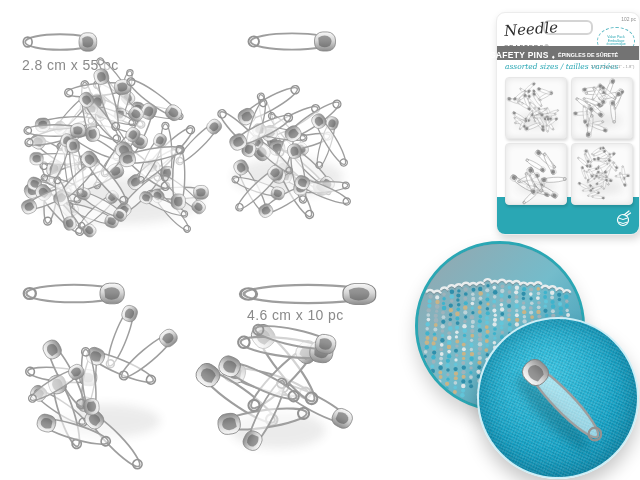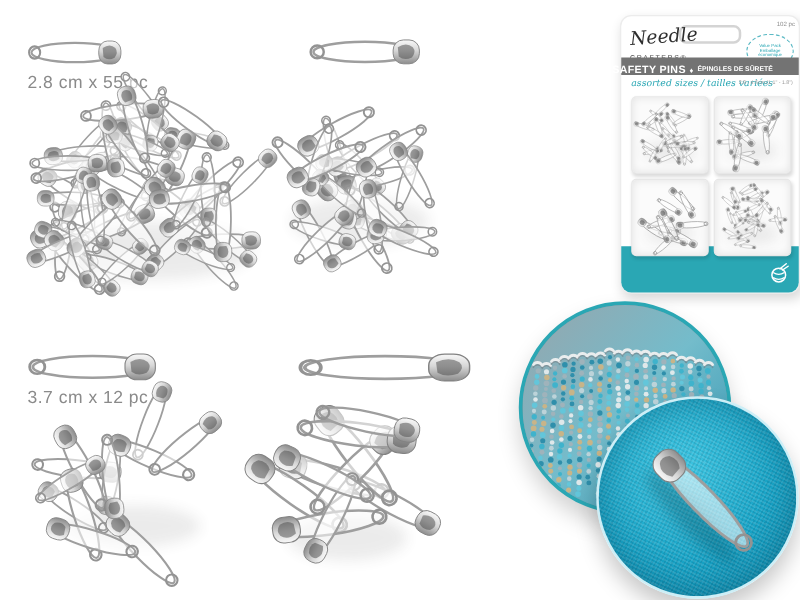--- a/index.html
+++ b/index.html
@@ -167,21 +167,20 @@
         <use href="#pin" transform="translate(95.4 52.0) rotate(146) scale(0.557) translate(-60 -17)"></use>
         <use href="#pin" transform="translate(43.4 62.7) rotate(154) scale(0.586) translate(-60 -17)"></use>
         <use href="#pin" transform="translate(112.4 72.3) rotate(239) scale(0.508) translate(-60 -17)"></use>
       </svg>
   </div>
 
   <div class="abs" style="left:18px;top:276px;width:220px;height:200px">
     <svg class="refpin abs" style="left:4px;top:4px" width="104" height="27" viewBox="0 0 120 34" preserveAspectRatio="none">
         <use href="#pin"></use>
       </svg>
-    <div class="group-label" style="left:4px;top:33px">3.7 cm x 12 pc</div>
     <svg id="pile3" class="pile abs" style="left:17px;top:48px" width="150" height="145">
         <ellipse cx="72" cy="96.80000000000001" rx="53.199999999999996" ry="16.8" fill="#4a4a4a" opacity="0.10" filter="url(#soft)"></ellipse>
         <use href="#pin" transform="translate(26.3 50.9) rotate(6) scale(0.615) translate(-60 -17)"></use>
         <use href="#pin" transform="translate(24.2 82.7) rotate(213) scale(0.557) translate(-60 -17)"></use>
         <use href="#pin" transform="translate(85.7 12.8) rotate(291) scale(0.566) translate(-60 -17)"></use>
         <use href="#pin" transform="translate(79.3 116.2) rotate(226) scale(0.653) translate(-60 -17)"></use>
         <use href="#pin" transform="translate(53.9 57.5) rotate(99) scale(0.526) translate(-60 -17)"></use>
         <use href="#pin" transform="translate(86.2 43.1) rotate(203) scale(0.633) translate(-60 -17)"></use>
         <use href="#pin" transform="translate(30.6 50.7) rotate(242) scale(0.649) translate(-60 -17)"></use>
         <use href="#pin" transform="translate(31.3 87.9) rotate(252) scale(0.657) translate(-60 -17)"></use>
@@ -189,20 +188,21 @@
         <use href="#pin" transform="translate(53.8 57.3) rotate(84) scale(0.580) translate(-60 -17)"></use>
         <use href="#pin" transform="translate(21.0 60.2) rotate(329) scale(0.539) translate(-60 -17)"></use>
         <use href="#pin" transform="translate(112.7 31.4) rotate(320) scale(0.613) translate(-60 -17)"></use>
       </svg>
   </div>
 
   <div class="abs" style="left:210px;top:276px;width:170px;height:204px">
     <svg class="refpin abs" style="left:28px;top:4px" width="140" height="28" viewBox="0 0 120 34" preserveAspectRatio="none">
         <use href="#pin"></use>
       </svg>
+    <div class="group-label" style="left:37px;top:31px">4.6 cm x 10 pc</div>
     <svg id="pile4" class="pile abs" style="left:2px;top:46px" width="145" height="155">
         <ellipse cx="66" cy="108.1" rx="47.5" ry="18.599999999999998" fill="#4a4a4a" opacity="0.10" filter="url(#soft)"></ellipse>
         <use href="#pin" transform="translate(55.3 60.0) rotate(196) scale(0.776) translate(-60 -17)"></use>
         <use href="#pin" transform="translate(25.5 73.8) rotate(215) scale(0.819) translate(-60 -17)"></use>
         <use href="#pin" transform="translate(103.0 81.9) rotate(28) scale(0.701) translate(-60 -17)"></use>
         <use href="#pin" transform="translate(51.6 97.0) rotate(172) scale(0.791) translate(-60 -17)"></use>
         <use href="#pin" transform="translate(73.6 43.1) rotate(232) scale(0.826) translate(-60 -17)"></use>
         <use href="#pin" transform="translate(70.6 54.8) rotate(315) scale(0.793) translate(-60 -17)"></use>
         <use href="#pin" transform="translate(73.5 25.4) rotate(7) scale(0.822) translate(-60 -17)"></use>
         <use href="#pin" transform="translate(82.4 15.5) rotate(12) scale(0.723) translate(-60 -17)"></use>

